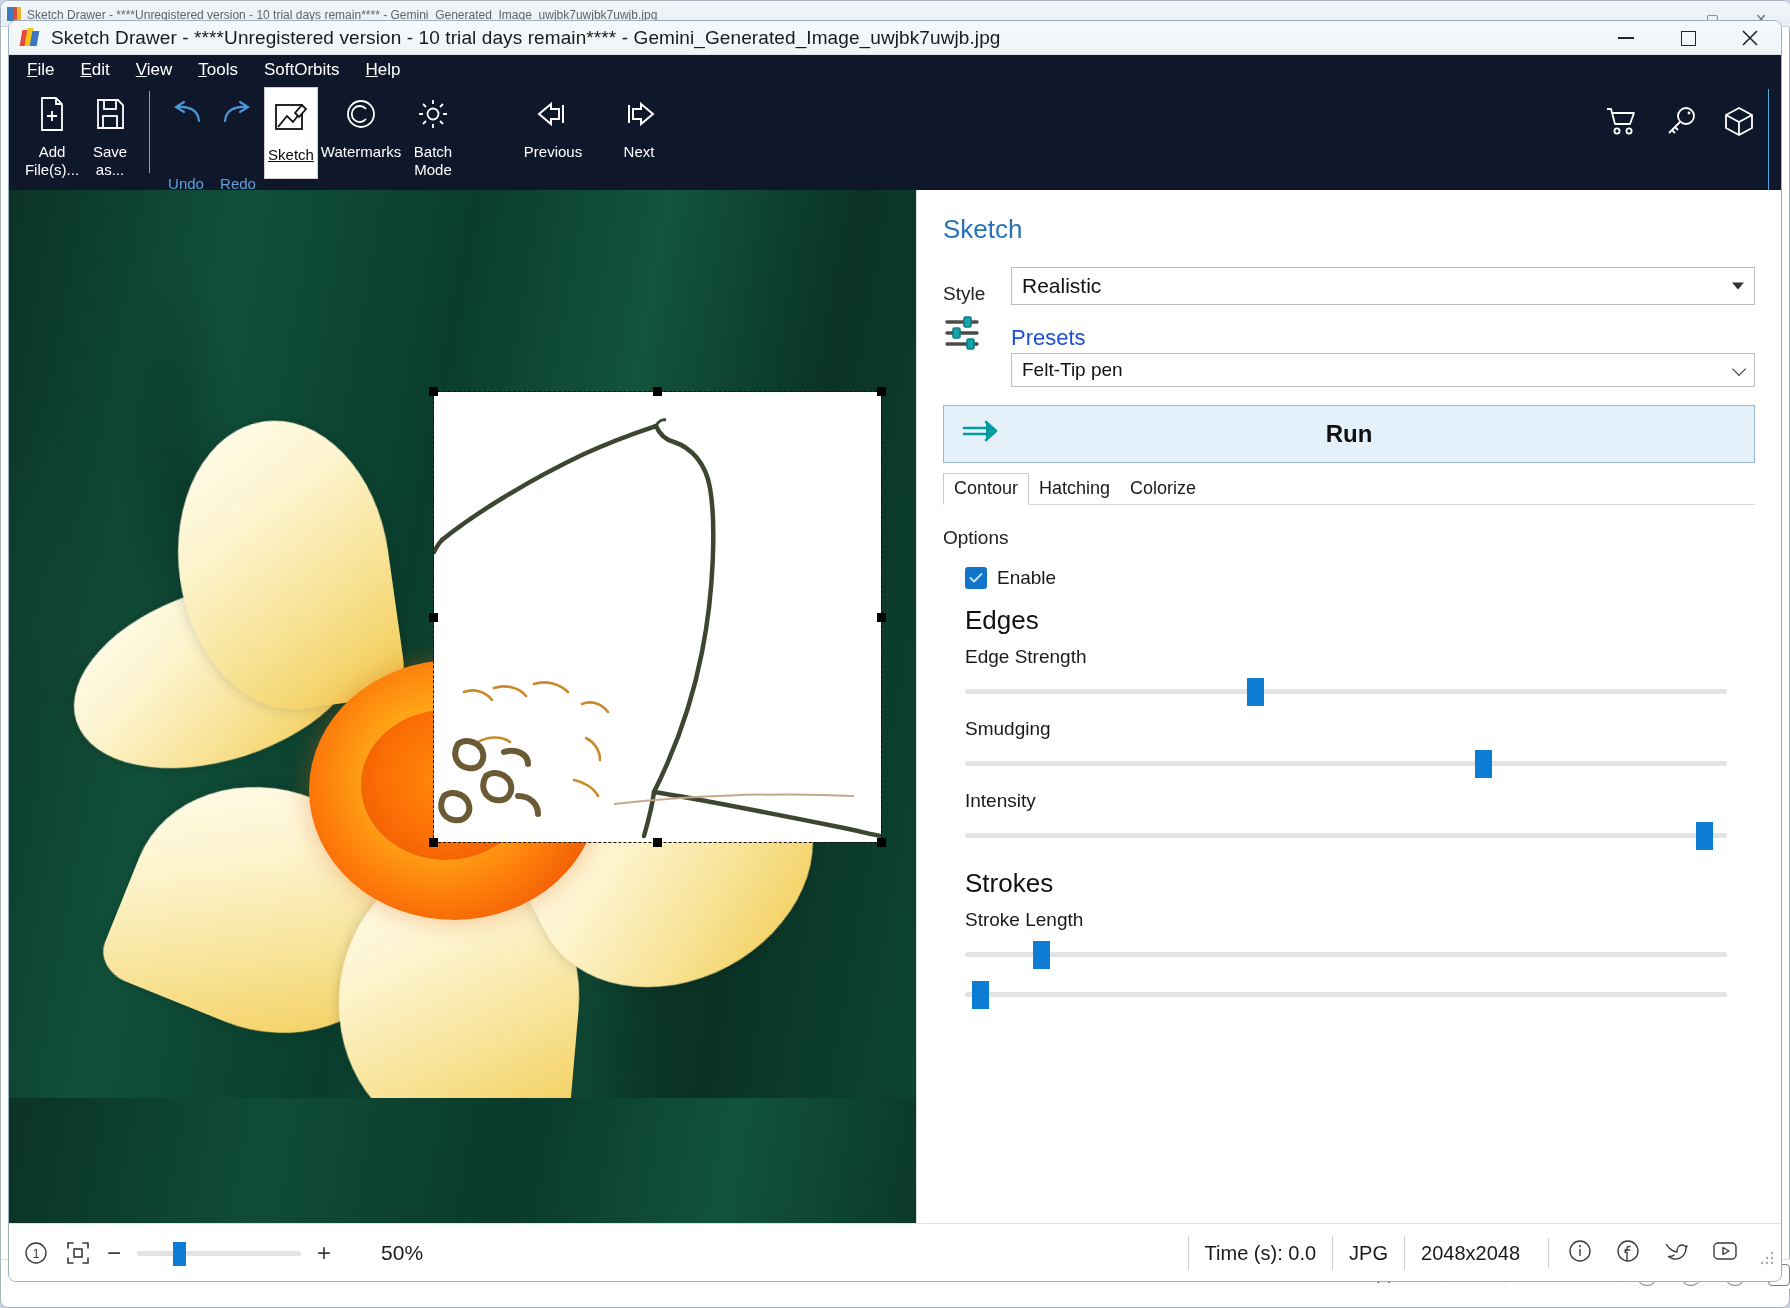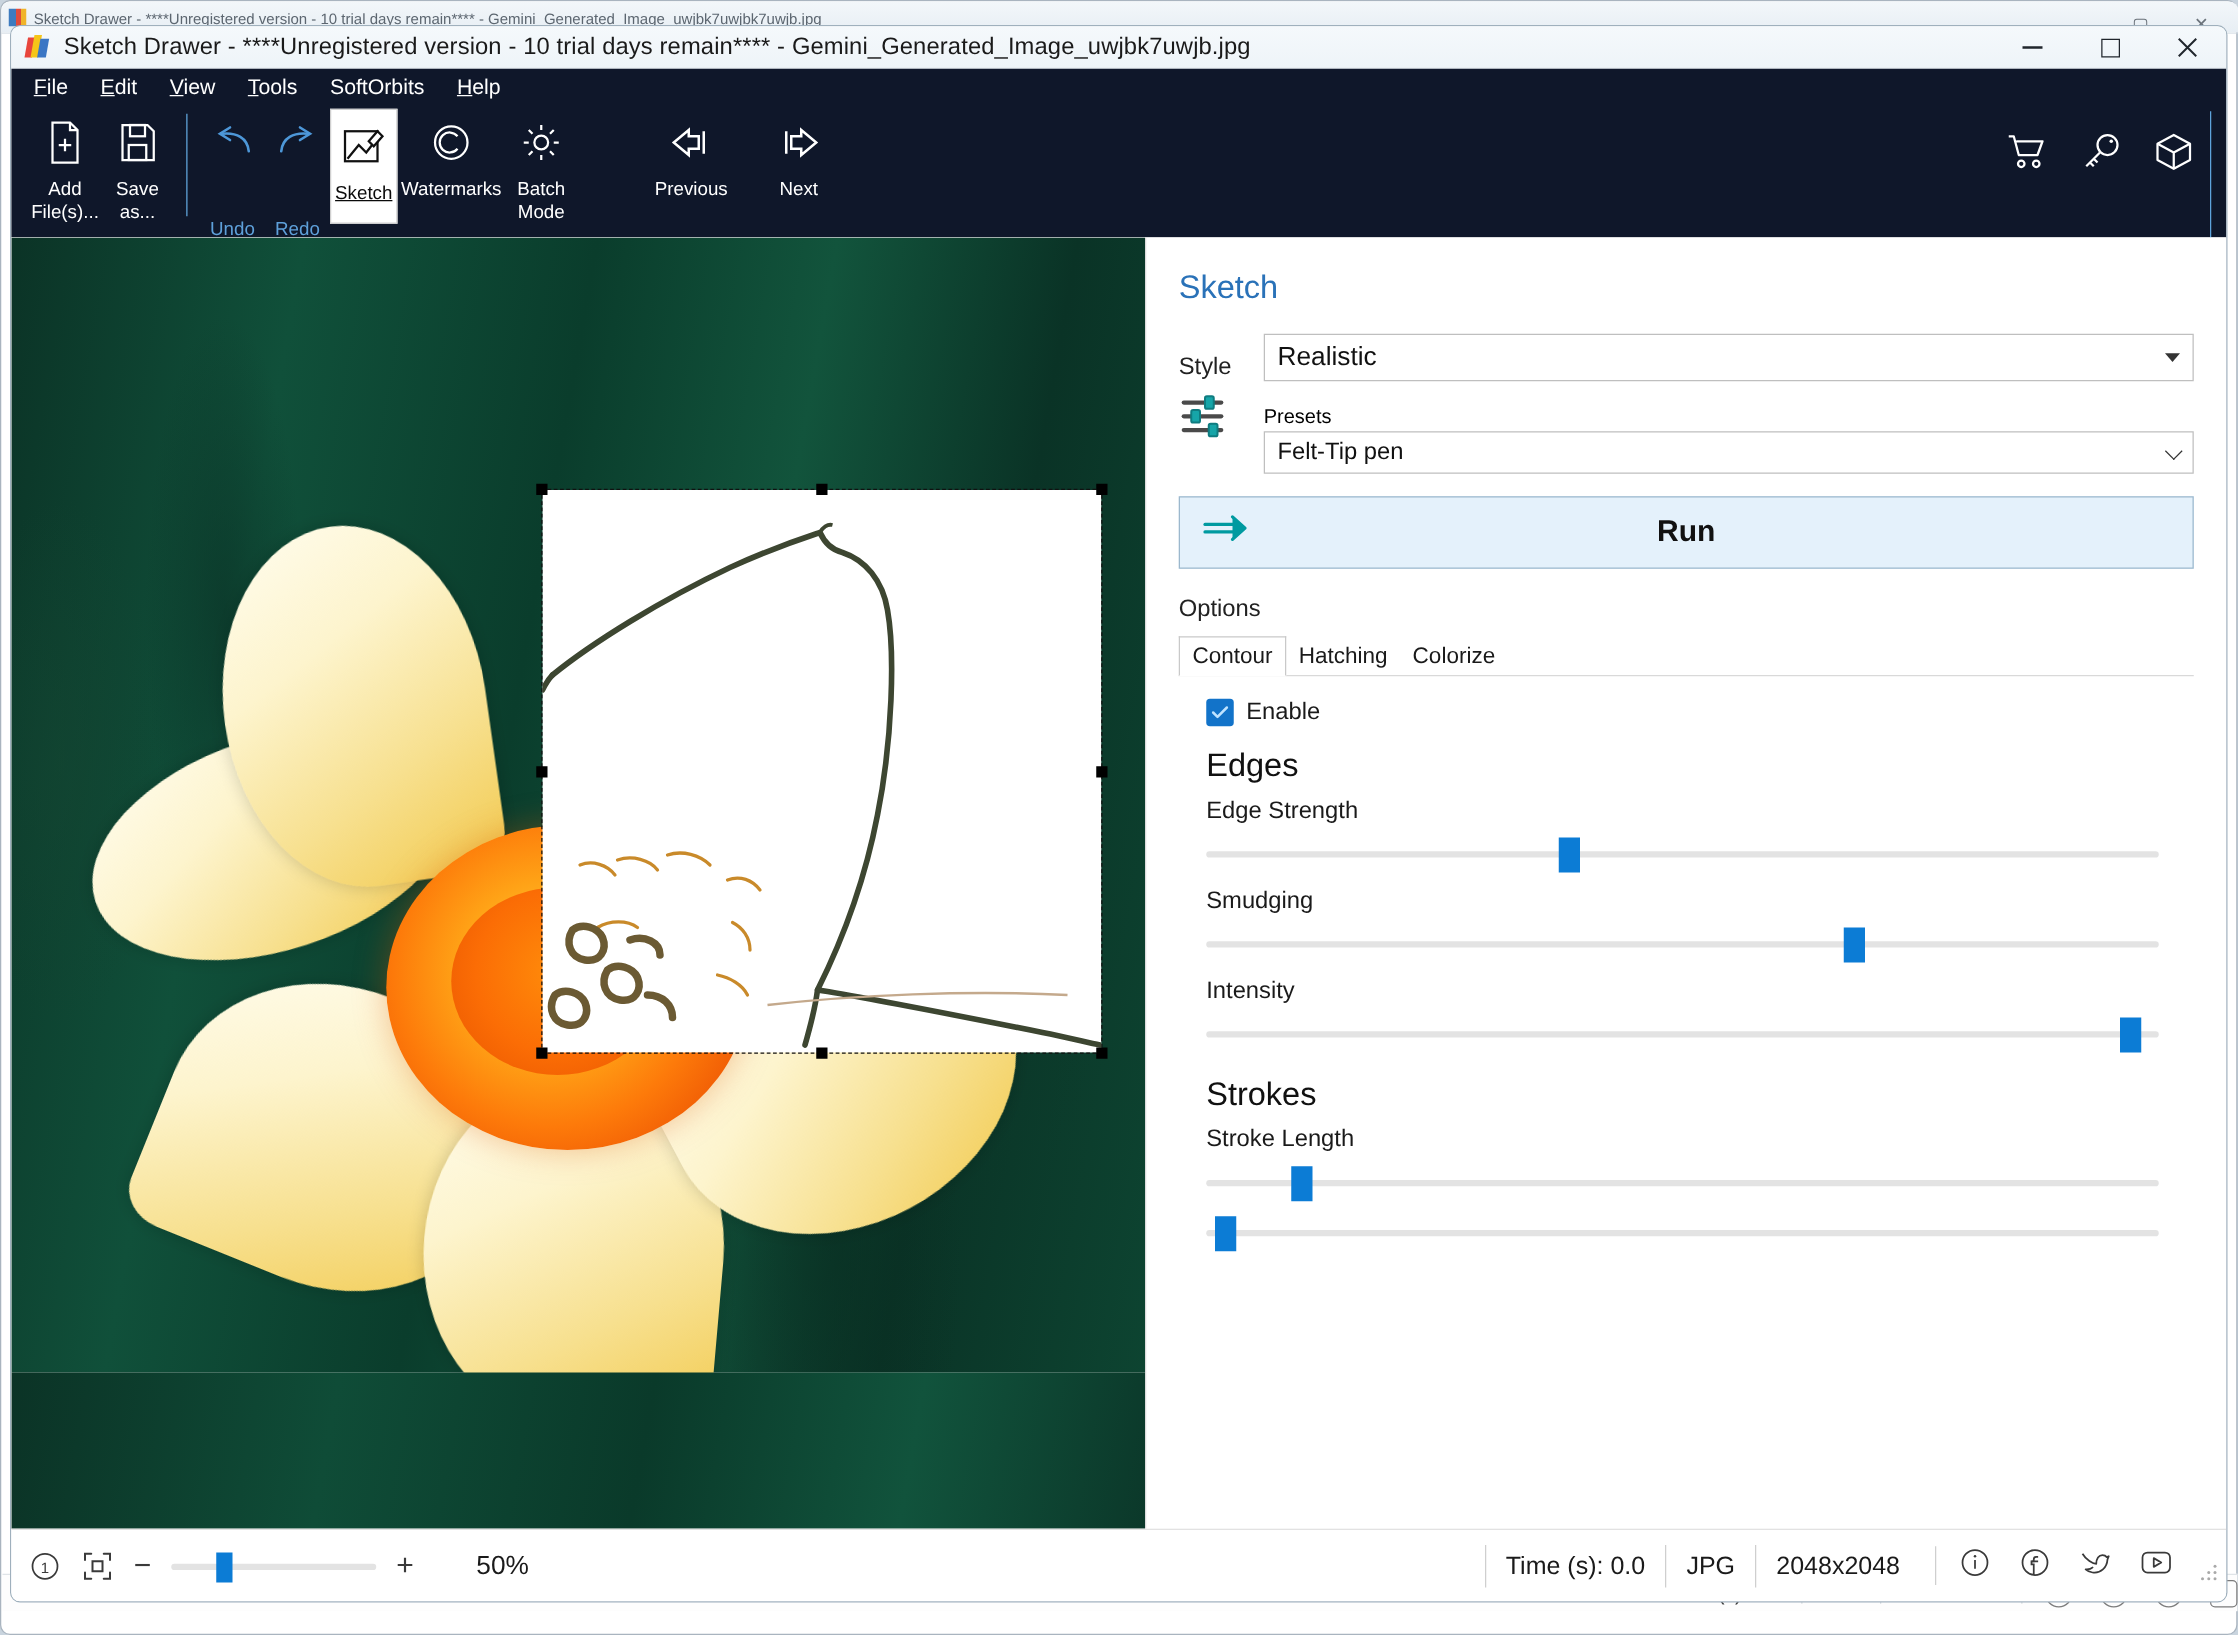--- a/index.html
+++ b/index.html
@@ -200,21 +200,21 @@
     flex: 1; height: 38px; background: #fff; border: 1px solid #bfbfbf;
     display: flex; align-items: center; padding: 0 10px;
     font-size: 21px; color: #111; position: relative;
   }
   .combo .caret {
     position: absolute; right: 10px; top: 50%; transform: translateY(-50%);
     width: 0; height: 0; border-left: 6px solid transparent;
     border-right: 6px solid transparent; border-top: 7px solid #333;
   }
   #presets-block { margin-left: 68px; }
-  #presets-label { font-size: 16px; color: #000000; margin-bottom: 2px; margin-top: 20px; }
+  #presets-label { font-size: 22px; color: #1d4ed8; margin-bottom: 2px; margin-top: 20px; }
   .combo.small { height: 34px; font-size: 19px; }
   .combo.small .caret {
     border: none; width: 10px; height: 10px;
     border-right: 1.8px solid #333; border-bottom: 1.8px solid #333;
     transform: translateY(-60%) rotate(45deg);
   }
   #sliders-icon {
     position: absolute; left: 26px; top: 122px; width: 42px; height: 42px;
   }
   #run-btn {
@@ -575,27 +575,27 @@
         <span id="run-arrow">
           <svg width="38" height="24" viewBox="0 0 38 24" fill="none" stroke="#009aa0" stroke-width="2.6" stroke-linecap="round" stroke-linejoin="round">
             <path d="M2 9 h24"></path>
               <path d="M2 15 h24"></path>
             <path d="M24 3 L34 12 L24 21" fill="#009aa0"></path>
           </svg>
         </span>
         <span>Run</span>
       </div>
 
-      <div id="options-label">Options</div>
-
       <div id="tabs">
         <span class="tab active">Contour</span>
         <span class="tab">Hatching</span>
         <span class="tab">Colorize</span>
       </div>
+
+      <div id="options-label">Options</div>
 
       <div id="opt-body">
         <div id="enable-row">
           <span id="enable-box">
             <svg width="14" height="12" viewBox="0 0 14 12" fill="none" stroke="#bfe3ff" stroke-width="2" stroke-linecap="round" stroke-linejoin="round">
               <path d="M1.5 6 L5 9.5 L12.5 2"></path>
             </svg>
           </span>
           <span id="enable-label">Enable</span>
         </div>

